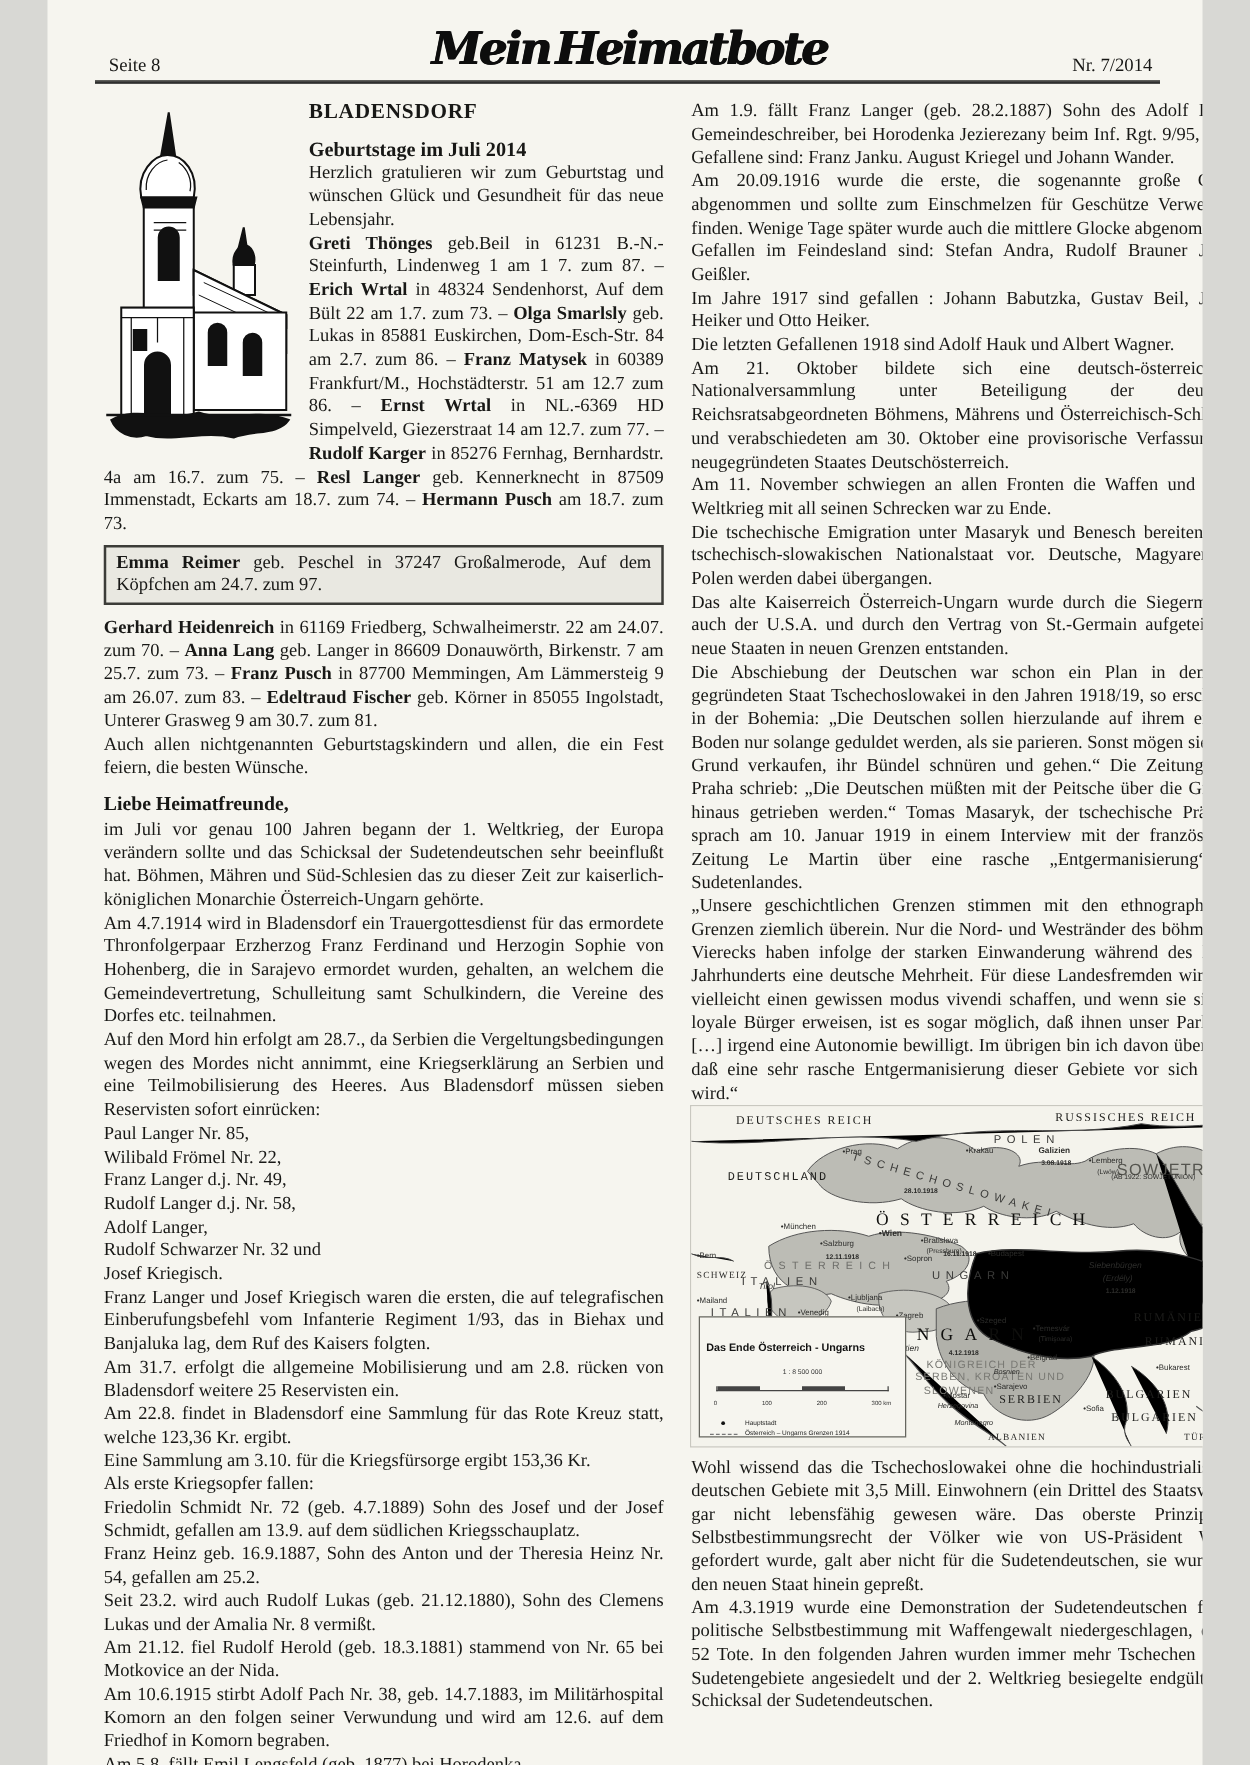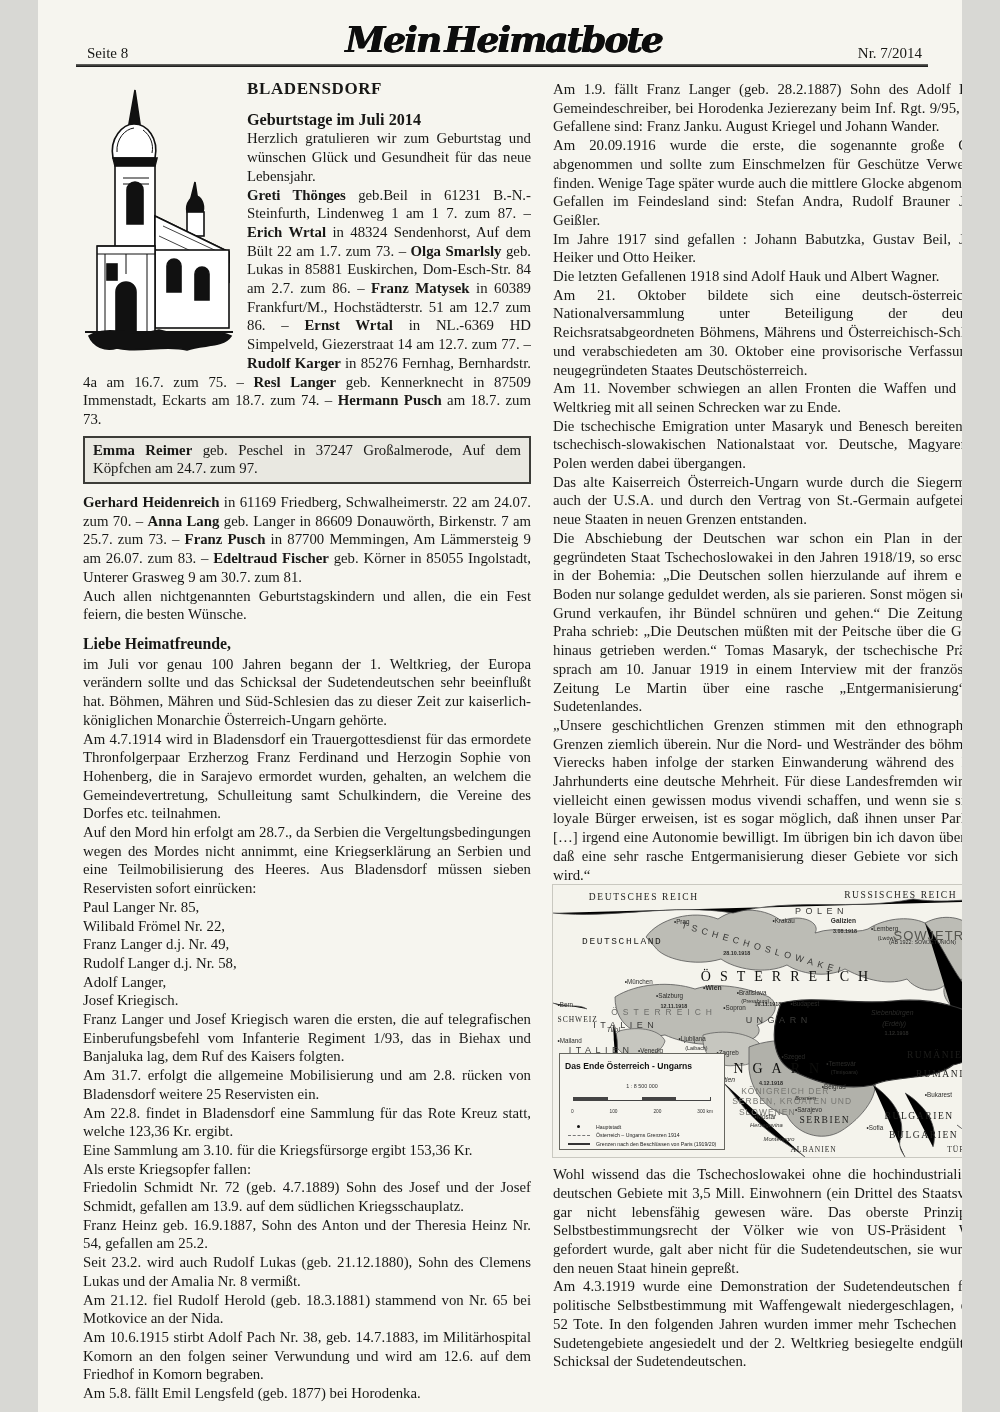--- a/index.html
+++ b/index.html
@@ -41,21 +41,21 @@
   .c-date{font-size:5.4px;font-weight:bold;}
   .c-tiny{font-size:5.4px;}
   .c-region{font-size:6.8px;font-style:italic;}
   .c-region-sm{font-size:5.8px;font-style:italic;}
   .c-ghost{font-size:8.5px;letter-spacing:1px;color:#787873;}
   .c-sea{font-size:7.5px;letter-spacing:1px;color:#3c3c3a;}
   .c-bold-sm{font-size:6.6px;font-weight:bold;}
   .c-caps2{font-size:13px;letter-spacing:1px;color:#55554f;}
   
   .legend{position:absolute;left:6px;top:168px;width:154px;bottom:7px;background:#f6f5ef;
-          border:1px solid #66665f;padding:3px 5px;overflow:hidden;}
+          border:1px solid #66665f;padding:15px 5px;overflow:hidden;}
   .legend-title{font-size:8.6px;font-weight:bold;color:#111;}
   .legend-scale{font-size:5.4px;text-align:center;margin-top:1px;color:#333;}
   .scalebar{height:3px;border:0.7px solid #444;border-top:none;margin:1px 8px 2px;
             background:linear-gradient(to right,#444 0 25%,#f6f5ef 25% 50%,#444 50% 75%,#f6f5ef 75%);}
   .scaleticks{font-size:4.8px;display:flex;justify-content:space-between;margin:0 6px 2px;color:#333;}
   .lrow{display:flex;align-items:center;gap:4px;margin-top:2.4px;}
   .lsym{width:27px;flex:none;display:flex;justify-content:center;align-items:center;}
   .llab{font-size:5.2px;line-height:1.2;color:#222;}
   .sym-dot{width:3px;height:3px;border-radius:50%;background:#111;}
   .sym-line-thin{width:22px;height:0;border-top:1px dashed #777;}
@@ -119,20 +119,21 @@
           <p class="para">im Juli vor genau 100 Jahren begann der 1. Weltkrieg, der Europa verändern sollte und das Schicksal der Sudetendeutschen sehr beeinflußt hat. Böhmen, Mähren und Süd-Schlesien das zu dieser Zeit zur kaiserlich-königlichen Monarchie Österreich-Ungarn gehörte.</p>
           <p class="para">Am 4.7.1914 wird in Bladensdorf ein Trauergottesdienst für das ermordete Thronfolgerpaar Erzherzog Franz Ferdinand und Herzogin Sophie von Hohenberg, die in Sarajevo ermordet wurden, gehalten, an welchem die Gemeindevertretung, Schulleitung samt Schulkindern, die Vereine des Dorfes etc. teilnahmen.</p>
           <p class="para">Auf den Mord hin erfolgt am 28.7., da Serbien die Vergeltungsbedingungen wegen des Mordes nicht annimmt, eine Kriegserklärung an Serbien und eine Teilmobilisierung des Heeres. Aus Bladensdorf müssen sieben Reservisten sofort einrücken:</p>
         </div>
       <div>
           <p class="line">Paul Langer Nr. 85,</p>
           <p class="line">Wilibald Frömel Nr. 22,</p>
           <p class="line">Franz Langer d.j. Nr. 49,</p>
           <p class="line">Rudolf Langer d.j. Nr. 58,</p>
           <p class="line">Adolf Langer,</p>
+          <p class="line">Rudolf Schwarzer Nr. 32 und</p>
           <p class="line">Josef Kriegisch.</p>
         </div>
       <div>
           <p class="para">Franz Langer und Josef Kriegisch waren die ersten, die auf telegrafischen Einberufungsbefehl vom Infanterie Regiment 1/93, das in Biehax und Banjaluka lag, dem Ruf des Kaisers folgten.</p>
           <p class="para">Am 31.7. erfolgt die allgemeine Mobilisierung und am 2.8. rücken von Bladensdorf weitere 25 Reservisten ein.</p>
           <p class="para">Am 22.8. findet in Bladensdorf eine Sammlung für das Rote Kreuz statt, welche 123,36 Kr. ergibt.</p>
           <p class="para">Eine Sammlung am 3.10. für die Kriegsfürsorge ergibt 153,36 Kr.</p>
           <p class="para">Als erste Kriegsopfer fallen:</p>
           <p class="para">Friedolin Schmidt Nr. 72 (geb. 4.7.1889) Sohn des Josef und der Josef Schmidt, gefallen am 13.9. auf dem südlichen Kriegsschauplatz.</p>
           <p class="para">Franz Heinz geb. 16.9.1887, Sohn des Anton und der Theresia Heinz Nr. 54, gefallen am 25.2.</p>

